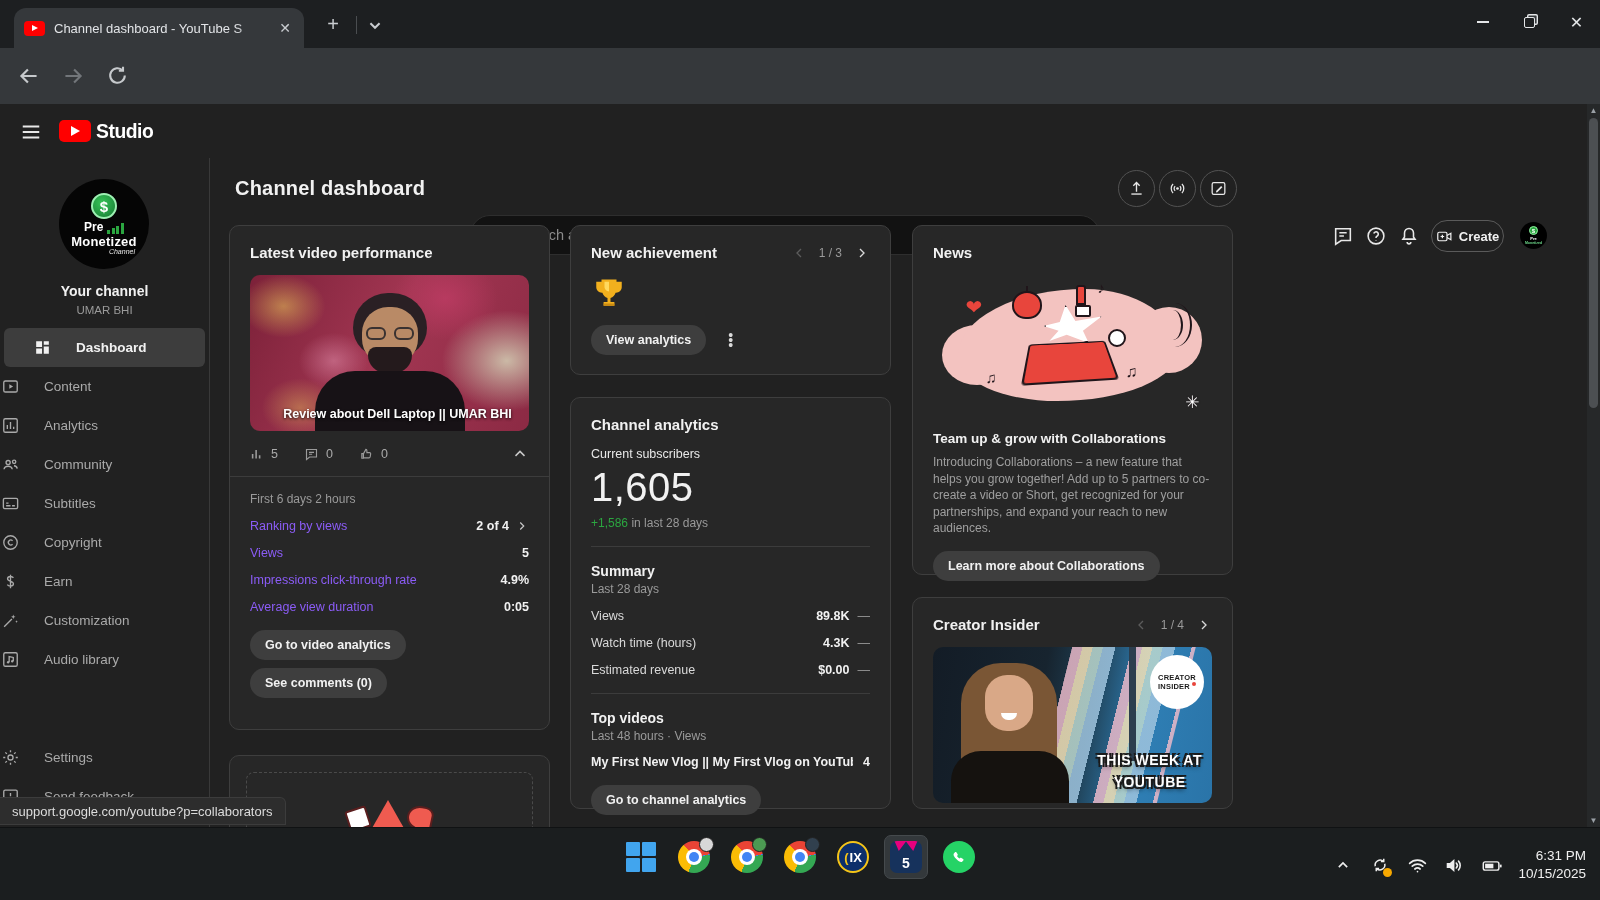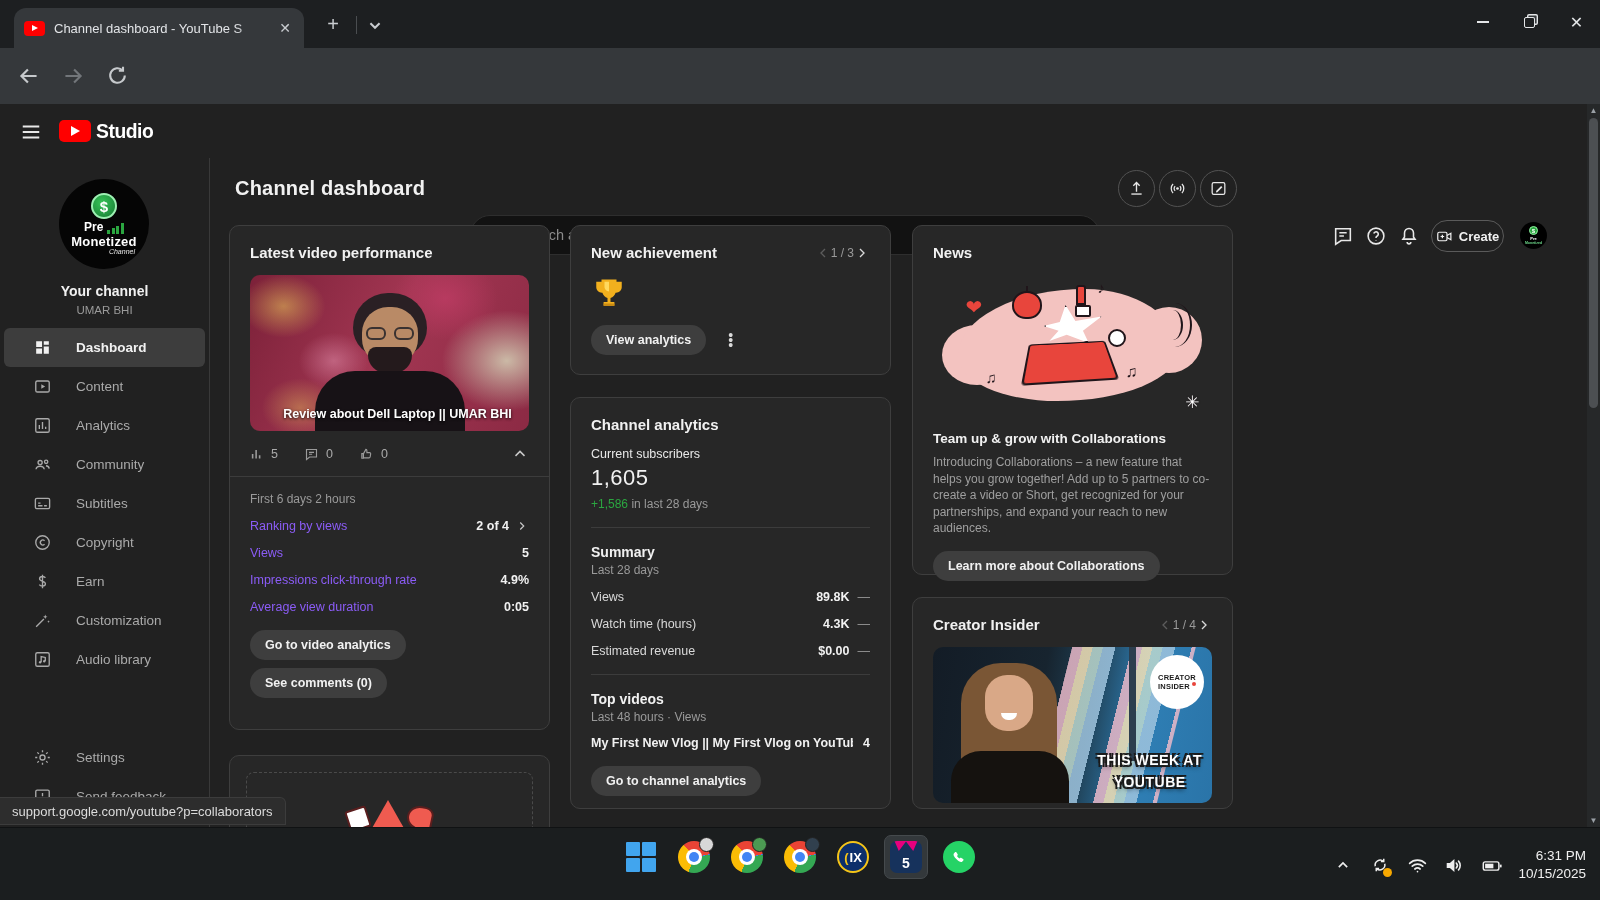--- a/index.html
+++ b/index.html
@@ -72,35 +72,35 @@
           border:2px solid #9df0b2; color:#fff; font-size:15px; font-weight:700; display:flex; align-items:center; justify-content:center; margin-bottom:1px; }
   .av-row { display:flex; align-items:flex-end; gap:4px; }
   .av-pre { color:#fff; font-weight:700; font-size:12px; }
   .av-bars { display:flex; align-items:flex-end; gap:1.5px; height:11px; }
   .av-bars i { display:block; width:3px; background:#2ba640; }
   .av-monetized { color:#fff; font-weight:700; font-size:13px; letter-spacing:.2px; }
   .av-channel { color:#e8e8e8; font-size:7px; font-style:italic; align-self:flex-end; margin-right:14px; margin-top:-1px; }
   .your-channel { position:absolute; left:0; top:125px; width:100%; text-align:center; color:#f1f1f1; font-size:14px; font-weight:700; }
   .channel-name { position:absolute; left:0; top:146px; width:100%; text-align:center; color:#9a9a9a; font-size:11.5px; }
   .sb-nav { position:absolute; left:0; top:170px; width:100%; }
-  .sb-item { height:39px; display:flex; align-items:center; gap:24px; padding-left:32px; color:#aaaaaa; font-size:13.5px; }
+  .sb-item { height:39px; display:flex; align-items:center; gap:24px; color:#aaaaaa; font-size:13.5px; }
   .sb-item.active { background:#3d3d3d; border-radius:6px; margin:0 4px; padding-left:28px; color:#f1f1f1; font-weight:700; }
   .sb-item .sb-ico { width:20px; height:20px; flex:0 0 auto; display:flex; align-items:center; justify-content:center; }
   .sb-footer { position:absolute; left:0; top:580px; width:100%; }
 
   .main { position:absolute; left:210px; top:0; width:1390px; height:669px; overflow:hidden; }
   .page-title { position:absolute; left:25px; top:19px; color:#f1f1f1; font-size:20px; font-weight:700; letter-spacing:.2px; }
   .title-actions { position:absolute; left:908px; top:12px; display:flex; gap:4px; }
   .circle-btn { width:37px; height:37px; border:1px solid #525252; border-radius:50%; color:#e8e8e8;
                 display:flex; align-items:center; justify-content:center; }
 
   .card { position:absolute; background:#272727; border:1px solid #3e3e3e; border-radius:10px; padding:18px 20px; }
   .card-title { color:#f1f1f1; font-size:15px; font-weight:700; }
   .card-head { display:flex; align-items:center; }
-  .pager { margin-left:auto; display:flex; align-items:center; color:#9a9a9a; font-size:12px;justify-content:flex-end; }
+  .pager { margin-left:auto; display:flex; align-items:center; gap:12px; color:#9a9a9a; font-size:12px;justify-content:flex-end; }
   .pager .chev { width:16px; height:16px; }
   .pager .chev.dim { color:#5c5c5c; }
   .pager .chev.lit { color:#d9d9d9; }
 
   .pill-btn { display:inline-flex; align-items:center; height:30px; padding:0 15px; background:#3e3e3e;
               border-radius:15px; color:#f1f1f1; font-size:12.5px; font-weight:700; white-space:nowrap; }
 
   
   .thumb1 { position:relative; margin-top:14px; height:156px; border-radius:10px; overflow:hidden;
             background:
@@ -138,21 +138,21 @@
   
   .ach-row { display:flex; margin-top:14px; gap:14px; }
   .trophy { width:36px; height:36px; flex:0 0 auto; }
   .ach-headline { color:#f1f1f1; font-size:13.5px; font-weight:700; }
   .ach-sub { color:#aaa; font-size:12px; margin-top:4px; }
   .ach-actions { display:flex; align-items:center; gap:22px; margin-top:14px; }
   .dots-v { color:#d9d9d9; font-size:14px; line-height:5px; width:6px; letter-spacing:0; }
 
   
   .an-sublabel { margin-top:14px; color:#e8e8e8; font-size:12.5px; }
-  .an-big { margin-top:4px; color:#f1f1f1; font-size:22px; font-weight:400; letter-spacing:.5px; }
+  .an-big { margin-top:4px; color:#f1f1f1; font-size:40px; font-weight:400; letter-spacing:.5px; }
   .an-delta { margin-top:6px; font-size:12px; }
   .an-delta .plus { color:#2ba640; }
   .an-delta .rest { color:#9a9a9a; }
   .an-divider { height:1px; background:#3c3c3c; margin:16px 0 0; }
   .sec-title { margin-top:16px; color:#f1f1f1; font-size:14px; font-weight:700; }
   .sec-sub { margin-top:3px; color:#9a9a9a; font-size:12px; }
   .sum-row { display:flex; align-items:center; margin-top:13px; }
   .sum-label { color:#d9d9d9; font-size:12.5px; }
   .sum-val { margin-left:auto; color:#f1f1f1; font-size:12.5px; font-weight:700; }
   .trend { color:#9a9a9a; font-weight:400; margin-left:8px; }

